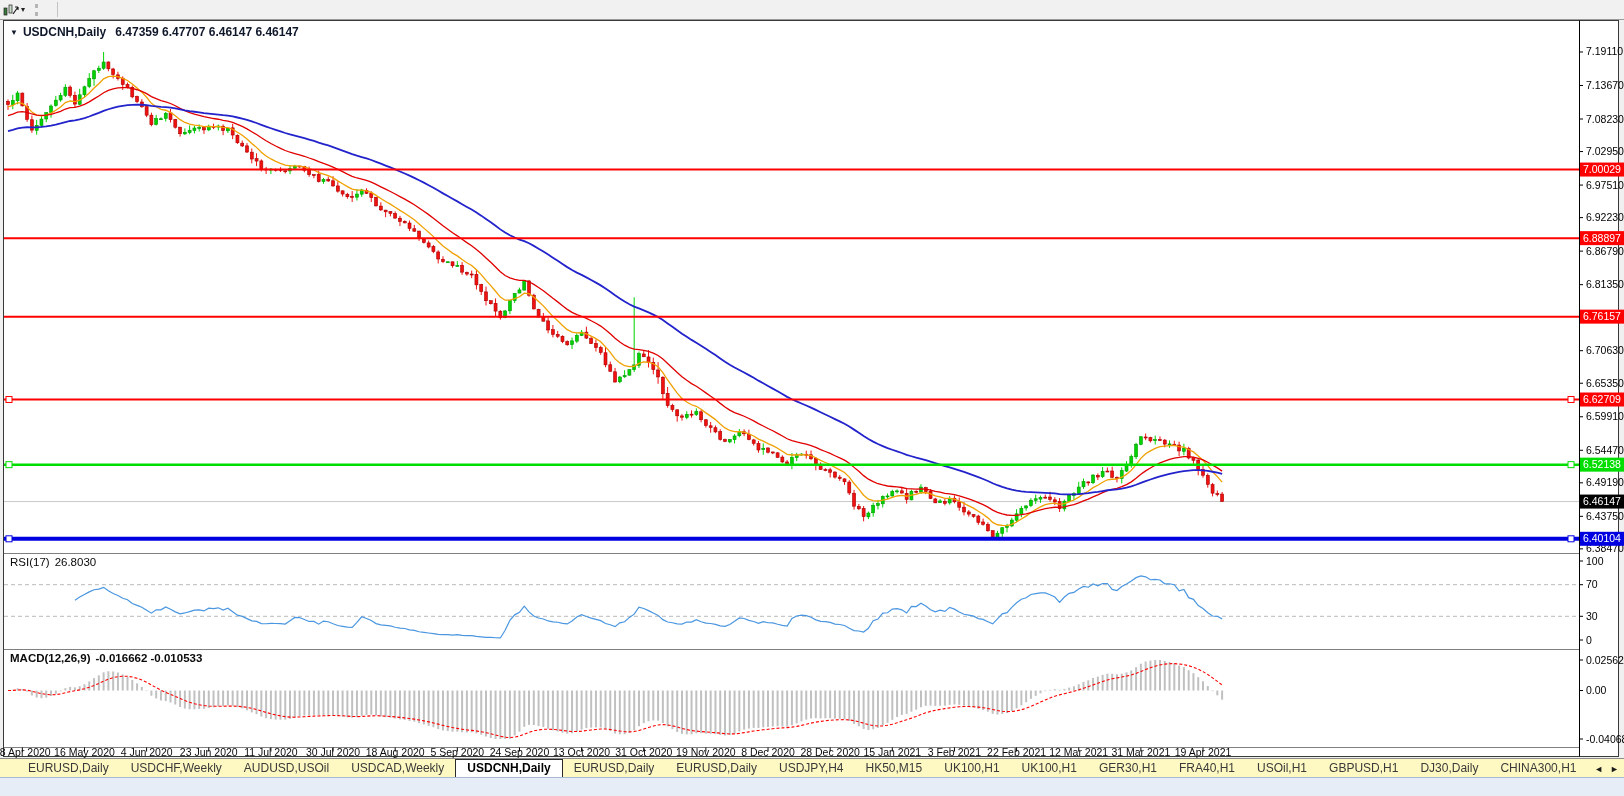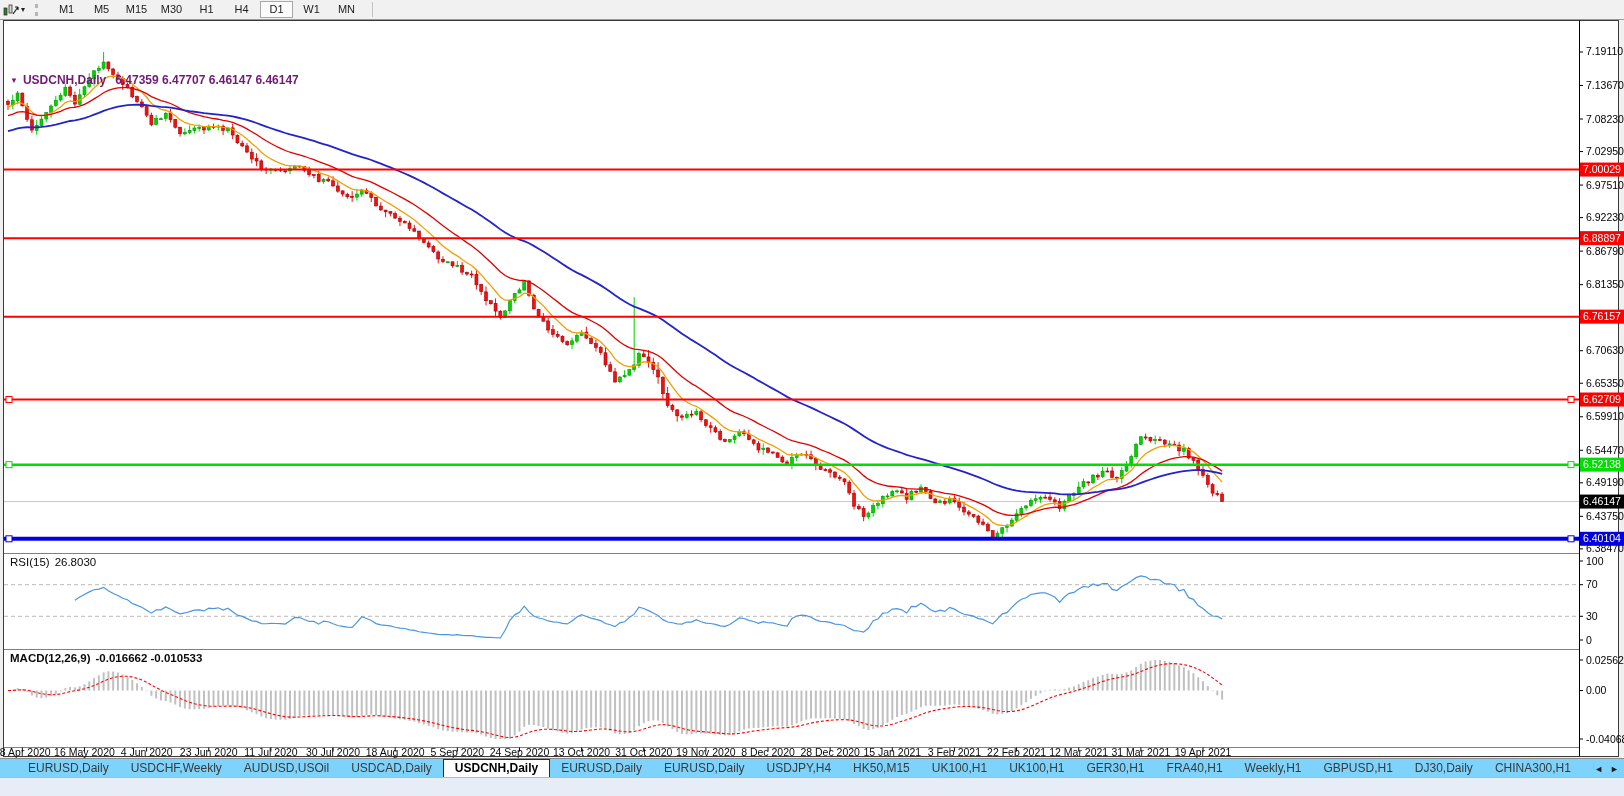--- a/index.html
+++ b/index.html
@@ -11,28 +11,28 @@
   .tool-icon{width:16px;height:14px;margin-left:3px;display:inline-block;}
   .caret{font-size:8px;color:#222;margin:0 4px 0 2px;cursor:default;}
   .grip{width:3px;height:12px;border-left:3px dotted #b5b5b5;margin:0 8px 0 6px;}
   .tf-group{display:flex;height:19px;align-items:center;}
   .tf-btn{min-width:27px;text-align:center;font-size:11px;color:#222;padding:1px 2px 2px 2px;
           margin:0 1px;border:1px solid transparent;cursor:default;}
   .tf-btn.active{background:#fbfbfb;border:1px solid #a8a8a8;}
   .vsep{width:1px;height:15px;background:#c3c3c3;margin-left:8px;}
   
   #chart-svg{position:absolute;left:0;top:0;z-index:1;}
-  .chart-title{position:absolute;left:10px;top:25px;z-index:2;font-size:12px;color:#701a75;
-               font-weight:700;white-space:nowrap;margin-top:48px;}
+  .chart-title{position:absolute;left:10px;top:25px;z-index:2;font-size:12px;color:#0f172a;
+               font-weight:700;white-space:nowrap;}
   .chart-title .tri{font-size:8px;position:relative;top:-1px;margin-right:5px;font-weight:400;}
   .chart-title .quotes{margin-left:9px;}
   .panel-label{position:absolute;left:10px;z-index:2;font-size:11.5px;color:#0a0a0a;white-space:nowrap;}
   .panel-label .val{margin-left:5px;}
   
-  .tabbar{position:absolute;left:0;top:758px;width:1624px;height:19px;background:#7dd3fc;
+  .tabbar{position:absolute;left:0;top:758px;width:1624px;height:19px;background:#fef9c3;
           border-top:1px solid #8c8c8c;display:flex;align-items:stretch;z-index:5;overflow:hidden;}
   .tab-strip{display:flex;align-items:stretch;padding-left:17px;flex:1;overflow:hidden;}
   .tab{font-size:12px;color:#3a3a3a;padding:0 11px;line-height:18px;white-space:nowrap;cursor:default;}
   .tab.active{background:#ffffff;border:1px solid #2b2b2b;border-top-width:1px;color:#000;
               font-weight:700;line-height:16px;}
   .tab-sep{width:1px;height:11px;background:#aeaeae;align-self:center;}
   .tab-scrolls{display:flex;align-items:center;padding-right:5px;gap:7px;}
   .tab-scroll{font-size:9px;color:#1a1a1a;cursor:default;}
   
   .statusbar{position:absolute;left:0;top:777px;width:1624px;height:19px;background:#e6edf7;
@@ -46,31 +46,20 @@
   <div class="toolbar">
     <span class="tool-icon">
       <svg width="16" height="14" viewBox="0 0 16 14">
         <rect x="1" y="5" width="3" height="7" fill="#3c7a3c" stroke="#222" stroke-width="0.7"></rect>
         <rect x="6" y="2" width="3" height="8" fill="#c8dcc8" stroke="#222" stroke-width="0.7"></rect>
         <path d="M10 11 L15 4 M15 4 L12 4 M15 4 L15 7" stroke="#1a1a1a" stroke-width="1.2" fill="none"></path>
       </svg>
     </span>
     <span class="caret">▾</span>
     <span class="grip"></span>
-    <div class="tf-group">
-        <div class="tf-btn">M1</div>
-        <div class="tf-btn">M5</div>
-        <div class="tf-btn">M15</div>
-        <div class="tf-btn">M30</div>
-        <div class="tf-btn">H1</div>
-        <div class="tf-btn">H4</div>
-        <div class="tf-btn active">D1</div>
-        <div class="tf-btn">W1</div>
-        <div class="tf-btn">MN</div>
-      </div>
     <span class="vsep"></span>
   </div>
 
   <svg id="chart-svg" width="1624" height="796">
       <rect x="3.5" y="20.5" width="1615" height="736" fill="#ffffff" stroke="#3a3a3a"></rect>
       <defs>
         <clipPath id="plotclip">
           <rect x="4" y="21" width="1575" height="726"></rect>
         </clipPath>
       </defs>
@@ -973,56 +962,56 @@
         <line x1="1203" y1="747.5" x2="1203" y2="751.5" stroke="#000"></line>
         <text x="1203" y="755.5" text-anchor="middle">19 Apr 2021</text>
       </g>
     </svg>
 
   <div class="chart-title">
     <span class="tri">▼</span><span class="sym">USDCNH,Daily</span><span class="quotes">6.47359 6.47707 6.46147 6.46147</span>
   </div>
 
   <div class="panel-label" style="top:556px;">
-    <span>RSI(15)</span><span class="val">26.8030</span>
+    <span>RSI(17)</span><span class="val">26.8030</span>
   </div>
 
   <div class="panel-label" style="top:652px;font-weight:bold;">
     <span>MACD(12,26,9)</span><span class="val">-0.016662 -0.010533</span>
   </div>
 
   <div class="tabbar">
     <div class="tab-strip">
         <div class="tab">EURUSD,Daily</div>
         <div class="tab-sep"></div>
         <div class="tab">USDCHF,Weekly</div>
         <div class="tab-sep"></div>
         <div class="tab">AUDUSD,USOil</div>
         <div class="tab-sep"></div>
-        <div class="tab">USDCAD,Daily</div>
+        <div class="tab">USDCAD,Weekly</div>
         <div class="tab-sep"></div>
         <div class="tab active">USDCNH,Daily</div>
         <div class="tab-sep"></div>
         <div class="tab">EURUSD,Daily</div>
         <div class="tab-sep"></div>
         <div class="tab">EURUSD,Daily</div>
         <div class="tab-sep"></div>
         <div class="tab">USDJPY,H4</div>
         <div class="tab-sep"></div>
         <div class="tab">HK50,M15</div>
         <div class="tab-sep"></div>
         <div class="tab">UK100,H1</div>
         <div class="tab-sep"></div>
         <div class="tab">UK100,H1</div>
         <div class="tab-sep"></div>
         <div class="tab">GER30,H1</div>
         <div class="tab-sep"></div>
         <div class="tab">FRA40,H1</div>
         <div class="tab-sep"></div>
-        <div class="tab">Weekly,H1</div>
+        <div class="tab">USOil,H1</div>
         <div class="tab-sep"></div>
         <div class="tab">GBPUSD,H1</div>
         <div class="tab-sep"></div>
         <div class="tab">DJ30,Daily</div>
         <div class="tab-sep"></div>
         <div class="tab">CHINA300,H1</div>
         <div class="tab-sep"></div>
         <div class="tab">U</div>
       </div>
     <div class="tab-scrolls">

